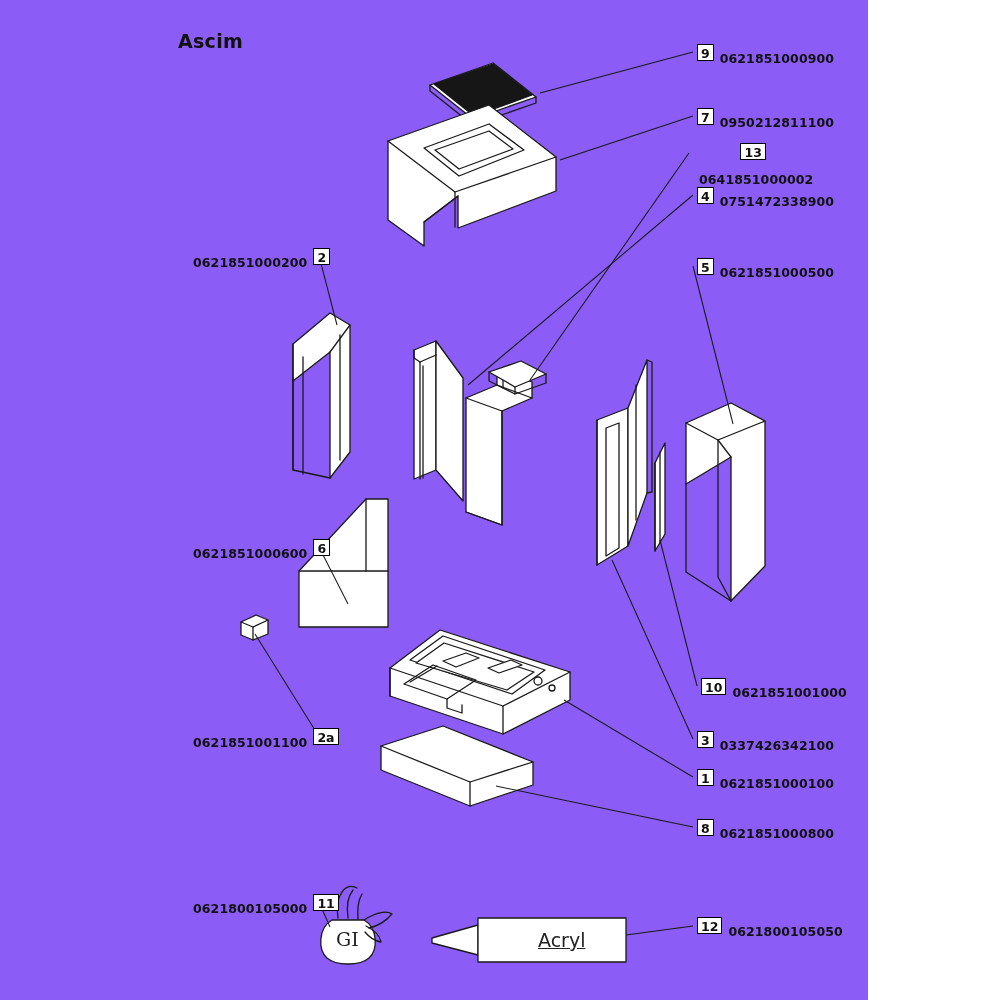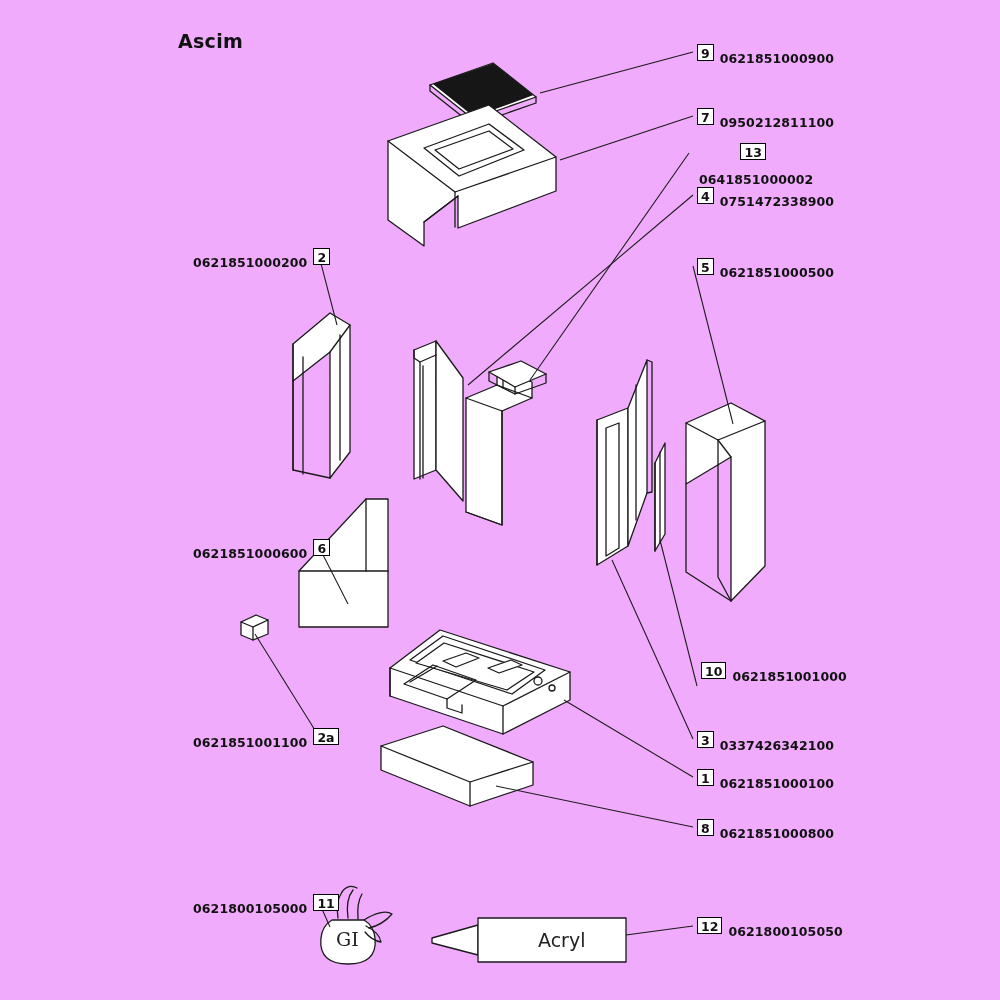--- a/index.html
+++ b/index.html
@@ -2,23 +2,23 @@
 <html><head>
 <meta charset="utf-8">
 <style>
   html, body {
     margin: 0;
     padding: 0;
     background: #ffffff;
   }
   #page {
     position: relative;
-    width: 1000px;
+    width: 868px;
     height: 1000px;
-    background: #f0abfc;
+    background: #8b5cf6;
     font-family: "DejaVu Sans", "Liberation Sans", sans-serif;
     overflow: hidden;
   }
   .title {
     position: absolute;
     left: 178px;
     top: 30px;
     font-size: 19px;
     font-weight: bold;
     color: #111;
@@ -62,20 +62,21 @@
     position: absolute;
     left: 0; top: 0;
     width: 1000px;
     height: 1000px;
   }
   .acryl-text {
     position: absolute;
     font-size: 19px;
     color: #222;
     font-family: "DejaVu Sans", "Liberation Sans", sans-serif;
+    text-decoration: underline;
   }
   .gi-text {
     position: absolute;
     font-size: 19px;
     color: #222;
     font-family: "DejaVu Serif", serif;
   }
 </style>
 </head>
 <body>
@@ -260,21 +261,21 @@
   <div class="callout left" style="left:193px; top:537px;">
     <span class="num">6</span>
     <span class="code">0621851000600</span>
   </div>
 
   <div class="callout left" style="left:193px; top:726px;">
     <span class="num">2a</span>
     <span class="code">0621851001100</span>
   </div>
 
-  <div class="callout" style="left:701px; top:660px;align-items:center;">
+  <div class="callout" style="left:701px; top:676px;align-items:center;">
     <span class="num">10</span>
     <span class="code">0621851001000</span>
   </div>
 
   <div class="callout" style="left:697px; top:729px;">
     <span class="num">3</span>
     <span class="code">0337426342100</span>
   </div>
 
   <div class="callout" style="left:697px; top:767px;">

